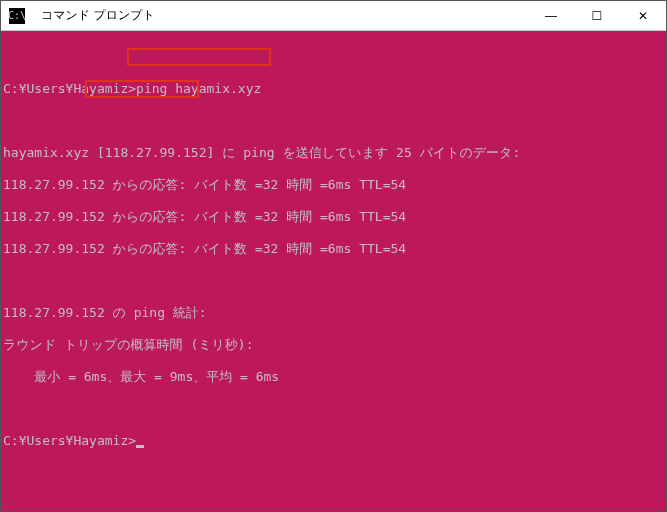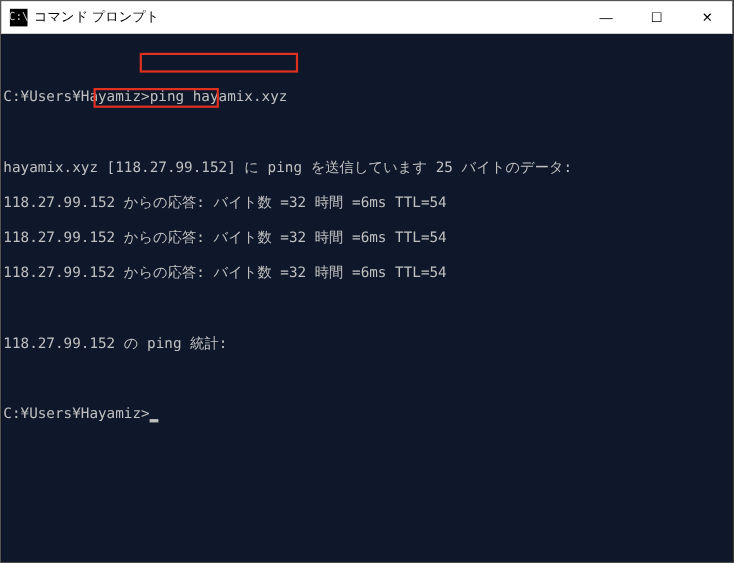--- a/index.html
+++ b/index.html
@@ -26,21 +26,21 @@
     margin-left: 8px;
     display: flex;
     align-items: center;
     justify-content: center;
     font-size: 10px;
     background: #000;
     color: #ccc;
     font-family: monospace;
   }
   .titlebar-title {
-    margin-left: 6px;
+    margin-left: 16px;
     font-size: 12px;
     color: #000;
     font-family: "MS UI Gothic","Meiryo",sans-serif;
     flex: 1;
   }
   .win-controls {
     display: flex;
     height: 100%;
   }
   .win-btn {
@@ -48,21 +48,21 @@
     height: 100%;
     display: flex;
     align-items: center;
     justify-content: center;
     font-size: 12px;
     color: #000;
     font-family: "Segoe UI Symbol", sans-serif;
   }
   .win-btn.close { width: 46px; }
   .terminal {
-    background: #0f172a;
+    background: #be185d;
     color: #c0c0c0;
     padding: 2px 2px;
     white-space: pre;
     line-height: 16px;
     font-size: 13px;
     position: relative;
     height: calc(100% - 30px);
   }
   .line { height: 16px; }
   .hl {
@@ -95,18 +95,20 @@
 <div class="terminal">
 <div class="line"></div>
 <div class="line"><span>C:¥Users¥Hayamiz&gt;</span><span>ping hayamix.xyz</span></div>
 <div class="line"></div>
 <div class="line"><span>hayamix.xyz </span><span>[118.27.99.152]</span> <span>に ping を送信しています 25 バイトのデータ:</span></div>
 <div class="line">118.27.99.152 からの応答: バイト数 =32 時間 =6ms TTL=54</div>
 <div class="line">118.27.99.152 からの応答: バイト数 =32 時間 =6ms TTL=54</div>
 <div class="line">118.27.99.152 からの応答: バイト数 =32 時間 =6ms TTL=54</div>
 <div class="line"></div>
 <div class="line">118.27.99.152 の ping 統計:</div>
+<div class="line">ラウンド トリップの概算時間 (ミリ秒):</div>
+<div class="line">    最小 = 6ms、最大 = 9ms、平均 = 6ms</div>
 <div class="line"></div>
 <div class="line"><span>C:¥Users¥Hayamiz&gt;</span><span class="cursor"></span></div>
 
 <div class="hl" style="left:126px;top:17px;width:144px;height:18px;"></div>
 <div class="hl" style="left:84px;top:49px;width:114px;height:18px;"></div>
 </div>
 
 </body></html>

